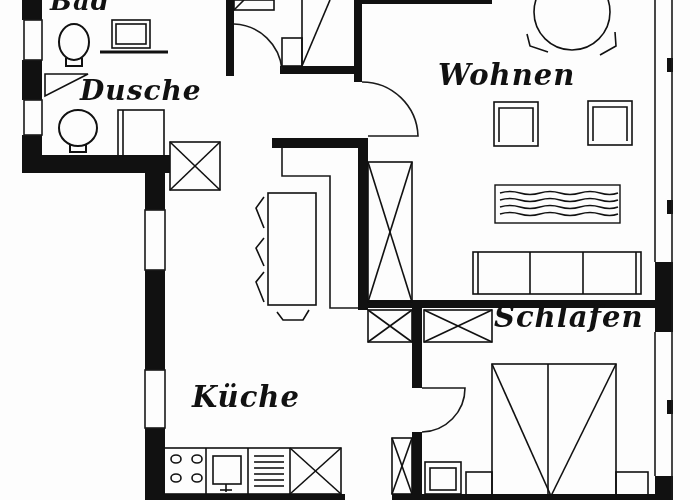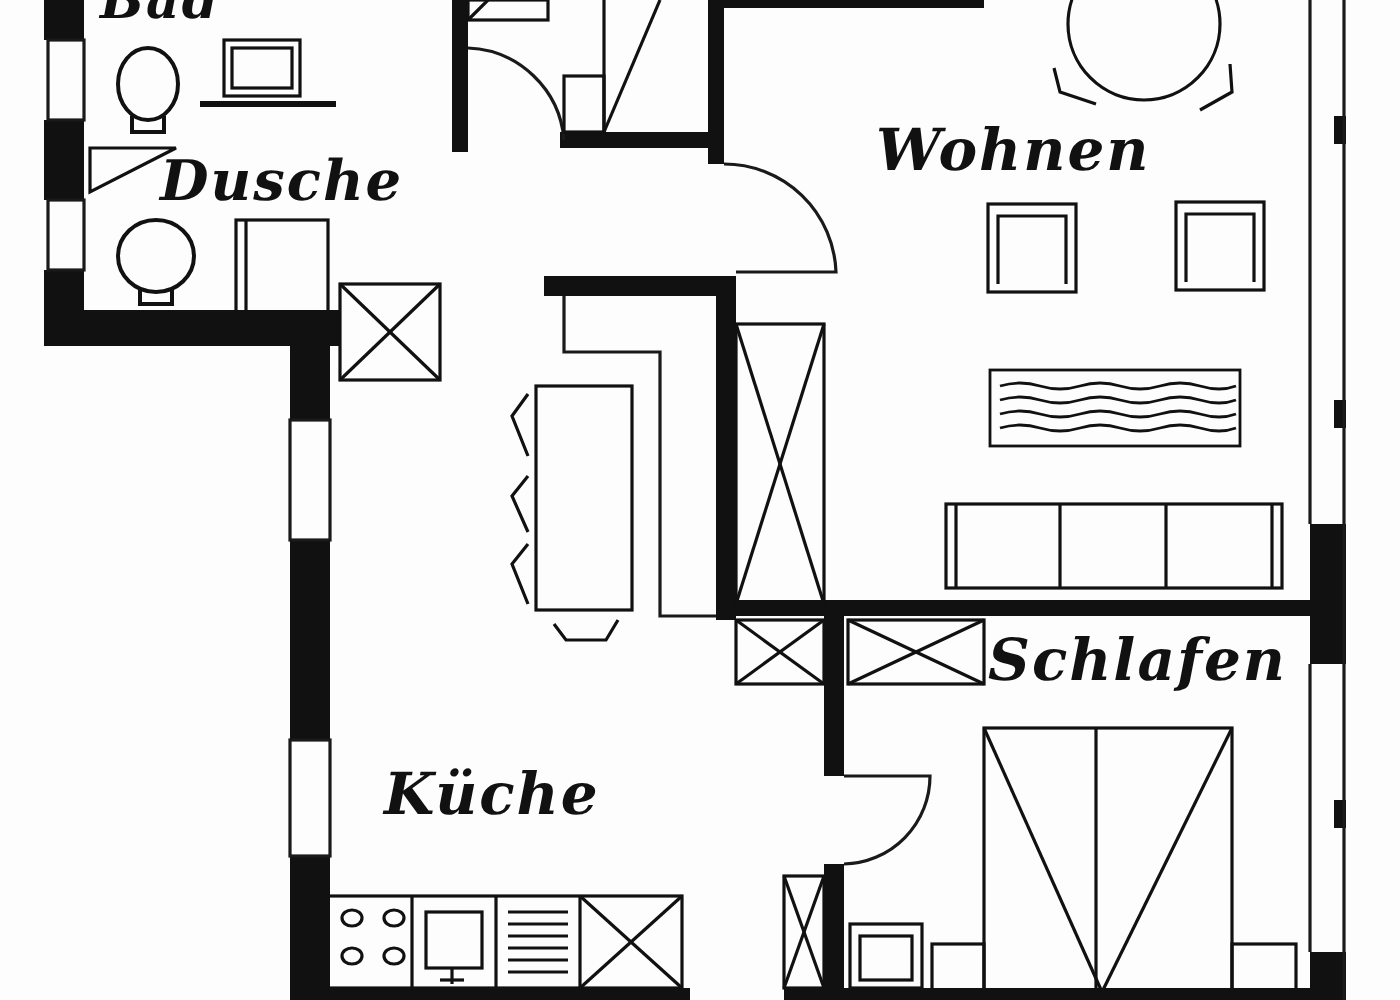--- a/index.html
+++ b/index.html
@@ -195,15 +195,15 @@
   </g>
   <g fill="none" stroke="#111" stroke-width="1.6">
     <rect x="425" y="462" width="36" height="32"></rect>
     <rect x="430" y="468" width="26" height="22"></rect>
   </g>
 </svg>
 
 <div class="room-label" style="left:50px;top:-14px;font-size:26px;">Bad</div>
 <div class="room-label" style="left:438px;top:58px;font-size:29px;">Wohnen</div>
 <div class="room-label" style="left:80px;top:74px;font-size:28px;">Dusche</div>
-<div class="room-label" style="left:494px;top:313px;font-size:29px;">Schlafen</div>
+<div class="room-label" style="left:494px;top:300px;font-size:29px;">Schlafen</div>
 <div class="room-label" style="left:192px;top:380px;font-size:29px;text-align:right;">Küche</div>
 </div>
 
 </body></html>

